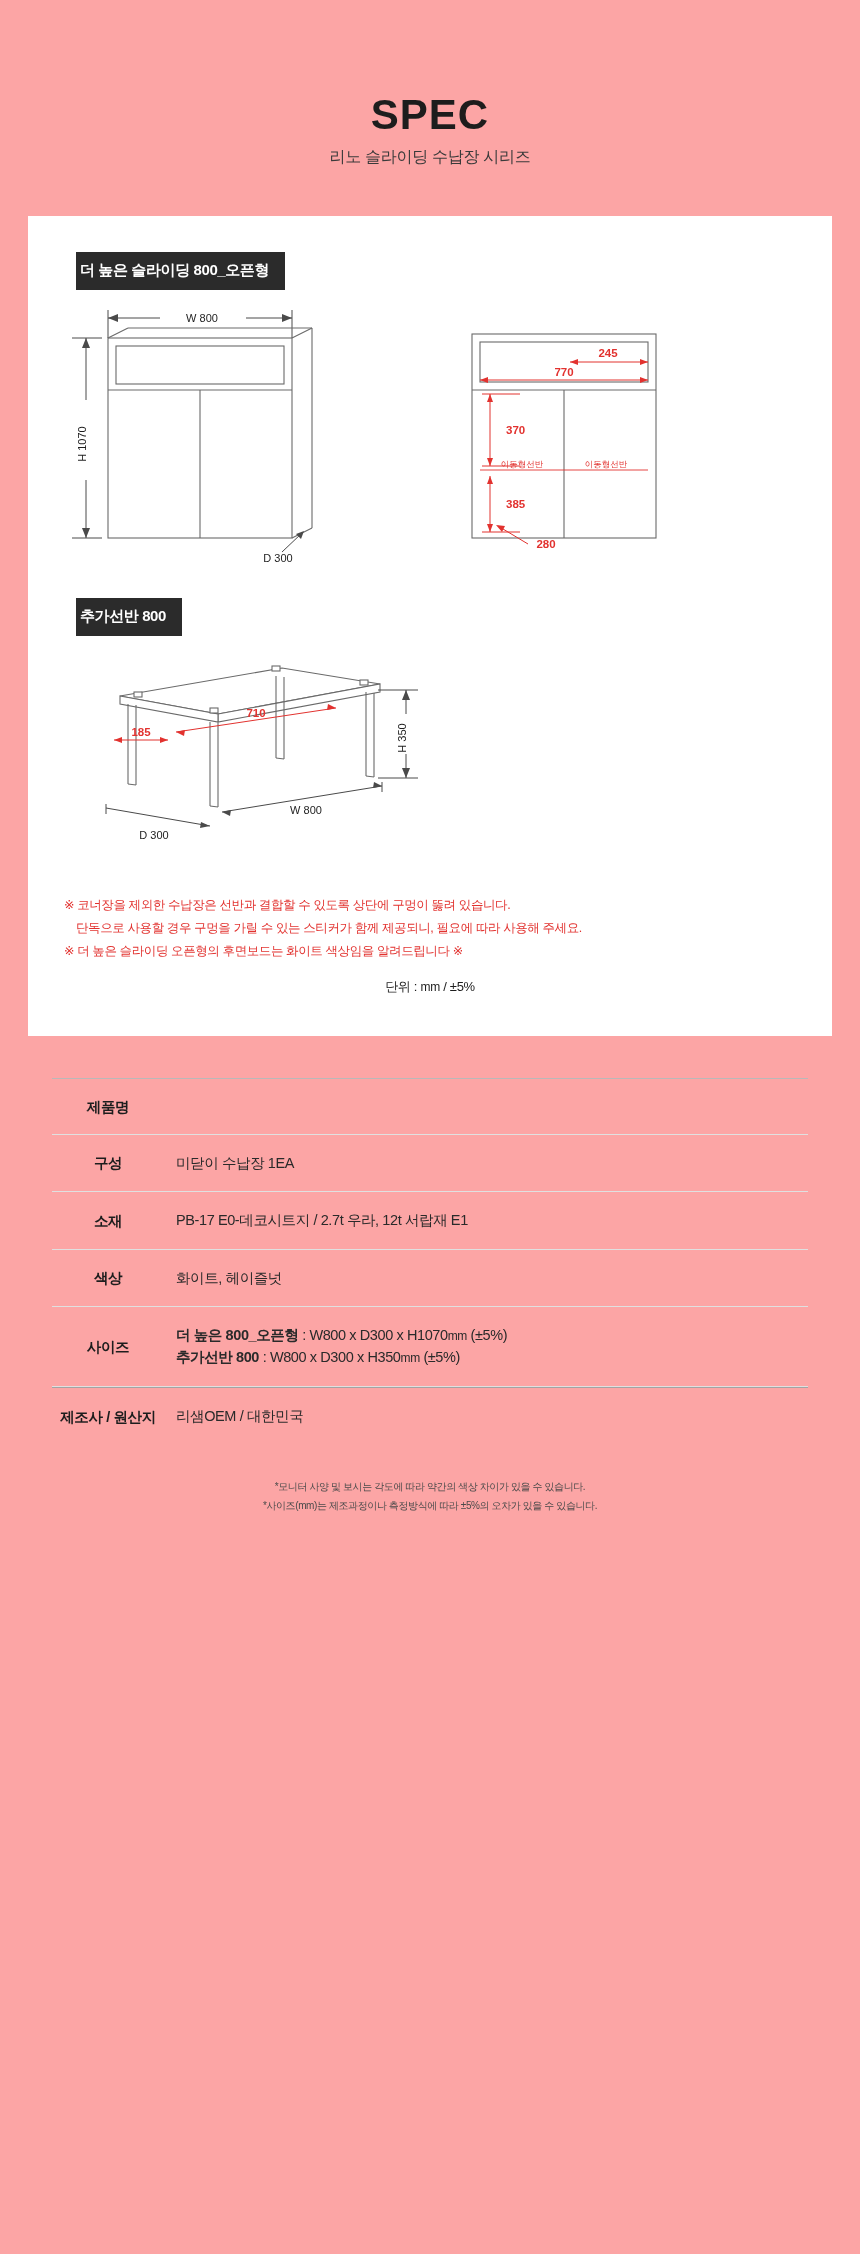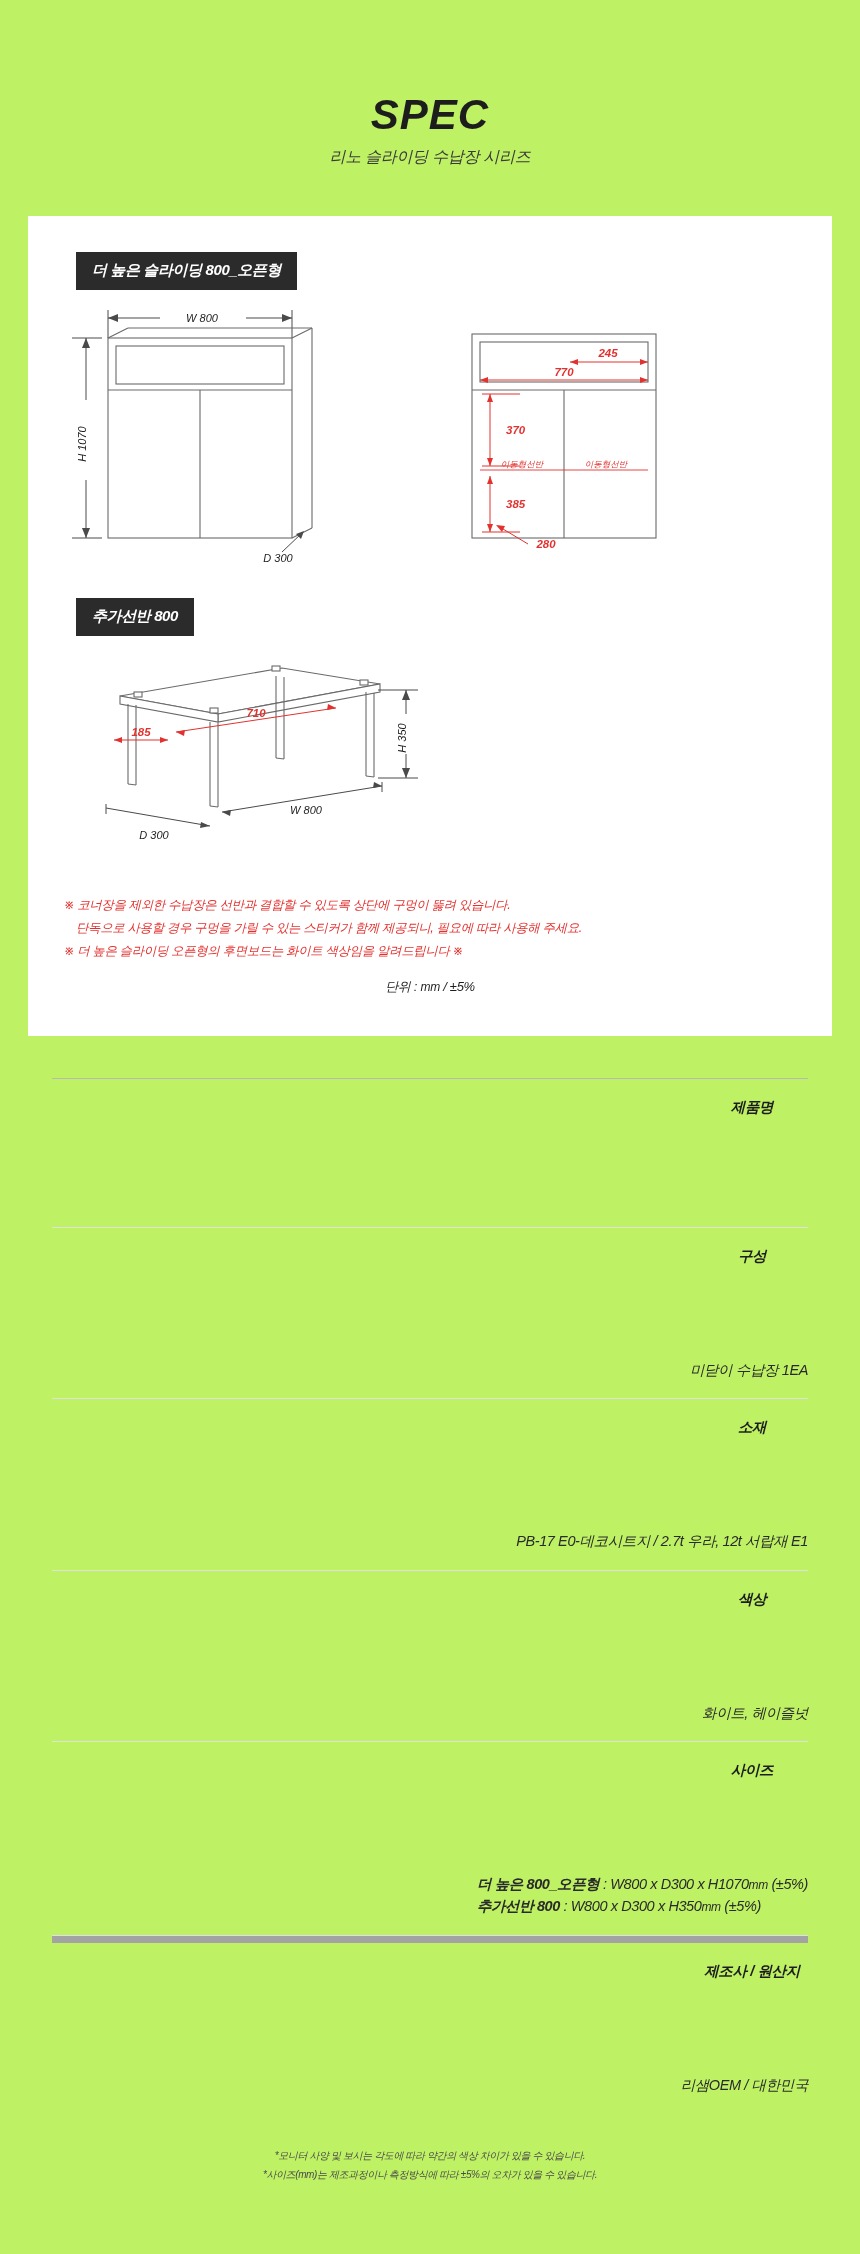--- a/index.html
+++ b/index.html
@@ -9,24 +9,23 @@
   }
   body {
     width: 860px;
     font-family: "Liberation Sans", "DejaVu Sans", sans-serif;
     color: #222;
     -webkit-font-smoothing: antialiased;
   }
   .page {
     width: 860px;
     min-height: 2254px;
-    background: #bef264;
+    background: #fca5a5;
     position: relative;
     box-sizing: border-box;
-    font-style: italic;
   }
 
   
   .header {
     padding-top: 92px;
     text-align: center;
   }
   .header .title {
     font-size: 42px;
     font-weight: bold;
@@ -49,21 +48,21 @@
     box-sizing: border-box;
   }
 
   .tag {
     display: inline-block;
     background: #2b2b2b;
     color: #ffffff;
     font-size: 15px;
     font-weight: bold;
     letter-spacing: -0.4px;
-    padding: 9px 16px 10px 16px;
+    padding: 9px 16px 10px 4px;
     margin-left: 48px;
   }
   .tag-2 { margin-top: 8px; }
 
   .figure-block { position: relative; }
 
   .svg-wrap { display: block; margin: 0 auto; }
 
   
   .notes {
@@ -82,29 +81,28 @@
     letter-spacing: -0.3px;
   }
   .unit .small { font-size: 12px; }
 
   
   .spec {
     margin: 42px 52px 0 52px;
   }
   .spec-row {
     display: flex;
-    align-items: flex-end;
+    align-items: center;
     border-bottom: 1px solid #e0e0e0;
     padding: 17px 0 17px 0;
-    flex-direction: column;
   }
   .spec-row:first-child { border-top: 1px solid #b9b9b9; }
   .spec-row.last {
     border-bottom: none;
-    border-top: 7px solid #a3a3a3;
+    border-top: 1px solid #a3a3a3;
   }
   .spec-key {
     width: 112px;
     flex: 0 0 112px;
     text-align: center;
     font-size: 14.5px;
     font-weight: bold;
     color: #1d1d1d;
     letter-spacing: -0.4px;
     padding-top: 2px;

